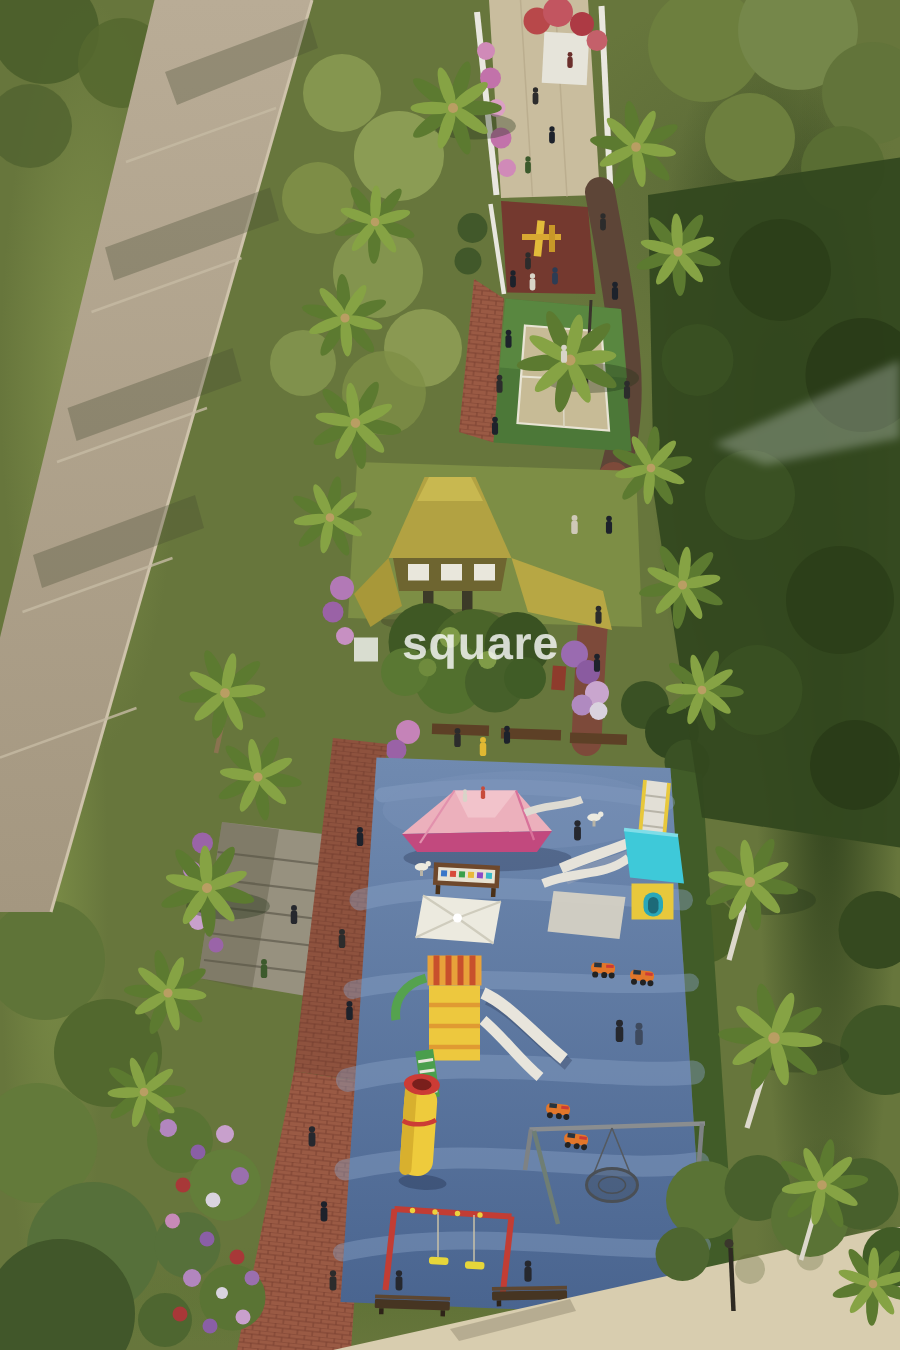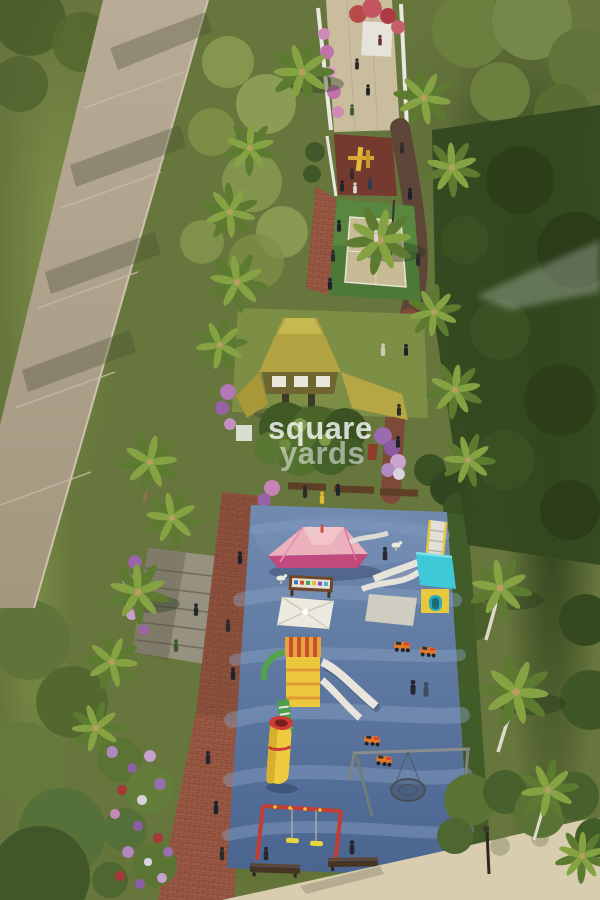--- a/index.html
+++ b/index.html
@@ -518,16 +518,15 @@
   <use href="#person" transform="translate(222,856) scale(.95)" fill="#2c2c2c"></use>
   <use href="#person" transform="translate(266,856) scale(.95)" fill="#26282e"></use>
   <use href="#person" transform="translate(352,850) scale(1)" fill="#26282e"></use>
 </g>
 </svg>
 
 <div class="watermark">
   <span class="wm-icon"></span>
   <span class="wm-text">
     <span class="wm-l1">square</span>
-    <span class="wm-l2">yards</span>
   </span>
 </div>
 </div>
 
 </body></html>

